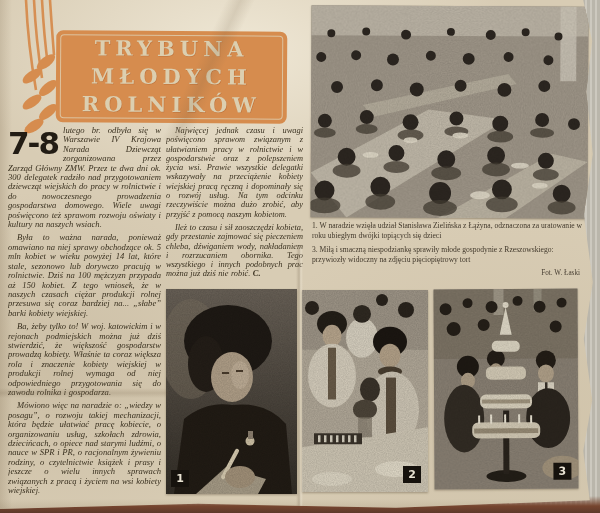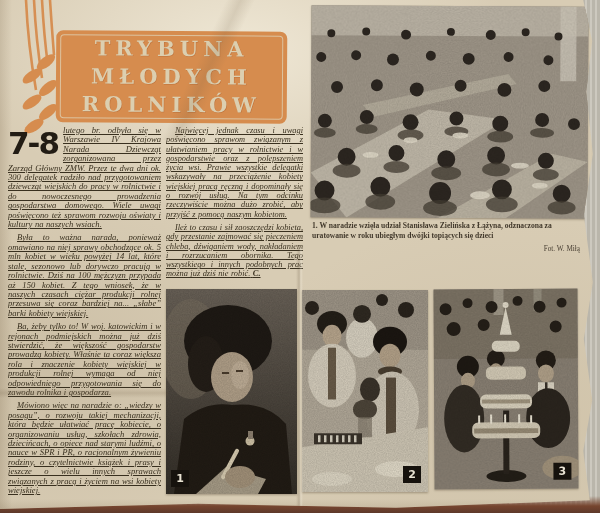--- a/index.html
+++ b/index.html
@@ -46,21 +46,21 @@
     font-family:"DejaVu Serif",serif;font-weight:bold;
     font-size:21px;line-height:28px;letter-spacing:5px;
     text-shadow:0.5px 0.5px 0 rgba(186,110,55,.9);
     white-space:nowrap;
   }
 
   .col{position:absolute;color:#39301f;font-style:italic;text-align:justify;overflow:hidden;
     font-size:8.6px;line-height:9.4px;word-spacing:.4px;}
   .col1{left:8px;top:126px;width:153px;height:378px;}
   .col2{left:166px;top:126px;width:137px;height:170px;font-size:8.4px;line-height:9.3px;}
-  .body-p{margin:0 0 4px 0;text-decoration:underline;}
+  .body-p{margin:0 0 4px 0;}
   .body-p.indent{text-indent:9px;}
   .datebox{
     float:left;color:#221c14;font-style:normal;
     font-family:"DejaVu Sans",sans-serif;font-weight:800;
     font-size:31px;line-height:33px;letter-spacing:-2px;
     margin:1px 5px 1px 0;
   }
   .sig{font-weight:bold;}
 
   .photo{position:absolute;overflow:hidden;background:#9a9184;box-shadow:0 1px 2px rgba(60,45,25,.35);}
@@ -69,21 +69,21 @@
   .photo1{left:166px;top:289px;width:131px;height:205px;}
   .photo2{left:302px;top:290px;width:126px;height:202px;}
   .photo3{left:434px;top:289px;width:144px;height:200px;transform:rotate(-.3deg);}
 
   .badge{position:absolute;width:18px;height:17px;background:#16120d;color:#e9e3d3;
     font-family:"DejaVu Sans",sans-serif;font-weight:bold;font-size:11px;line-height:17px;text-align:center;}
   .badge-left{left:5px;bottom:7px;}
   .badge-right{right:7px;bottom:9px;}
 
   .captions{position:absolute;left:312px;top:221px;width:274px;color:#41382b;}
-  .cap{margin:0 0 4.5px 0;font-weight:bold;font-size:7.6px;line-height:9.8px;}
+  .cap{margin:0 0 4.5px 0;font-weight:normal;font-size:7.6px;line-height:9.8px;}
   .credit{margin:1px 6px 0 0;font-size:7.2px;text-align:right;color:#4a4034;}
 </style>
 </head>
 <body>
 
 <div class="stage">
   <div class="paper">
 
     <svg class="wheat" viewBox="0 0 48 140">
       <g stroke="#d68c4e" stroke-width="2.6" fill="none" opacity=".95">
@@ -204,21 +204,22 @@
             <ellipse cx="210" cy="160" rx="9" ry="3"></ellipse>
             <ellipse cx="170" cy="190" rx="10" ry="4"></ellipse>
             <ellipse cx="230" cy="180" rx="8" ry="3"></ellipse>
         </g>
         <rect width="278" height="213" filter="url(#nz1)" opacity="0.5"></rect>
       </svg>
     </div>
 
     <div class="captions">
       <p class="cap">1. W naradzie wzięła udział Stanisława Zielińska z Łążyna, odznaczona za uratowanie w roku ubiegłym dwójki topiących się dzieci</p>
-      <p class="credit">Fot. W. Miłą</p>
+      <p class="cap">3. Miłą i smaczną niespodziankę sprawiły młode gospodynie z Rzeszowskiego: przywiozły widoczny na zdjęciu pięciopiętrowy tort</p>
+      <p class="credit">Fot. W. Łaski</p>
     </div>
 
     <div class="photo photo1">
       <svg viewBox="0 0 131 205" preserveAspectRatio="none">
         <defs>
           <linearGradient id="pg1" x1="0" y1="0" x2="0" y2="1">
             <stop offset="0" stop-color="#6a6258"></stop>
               <stop offset="1" stop-color="#332e27"></stop>
           </linearGradient>
           <filter id="nz2" x="0" y="0" width="100%" height="100%">

